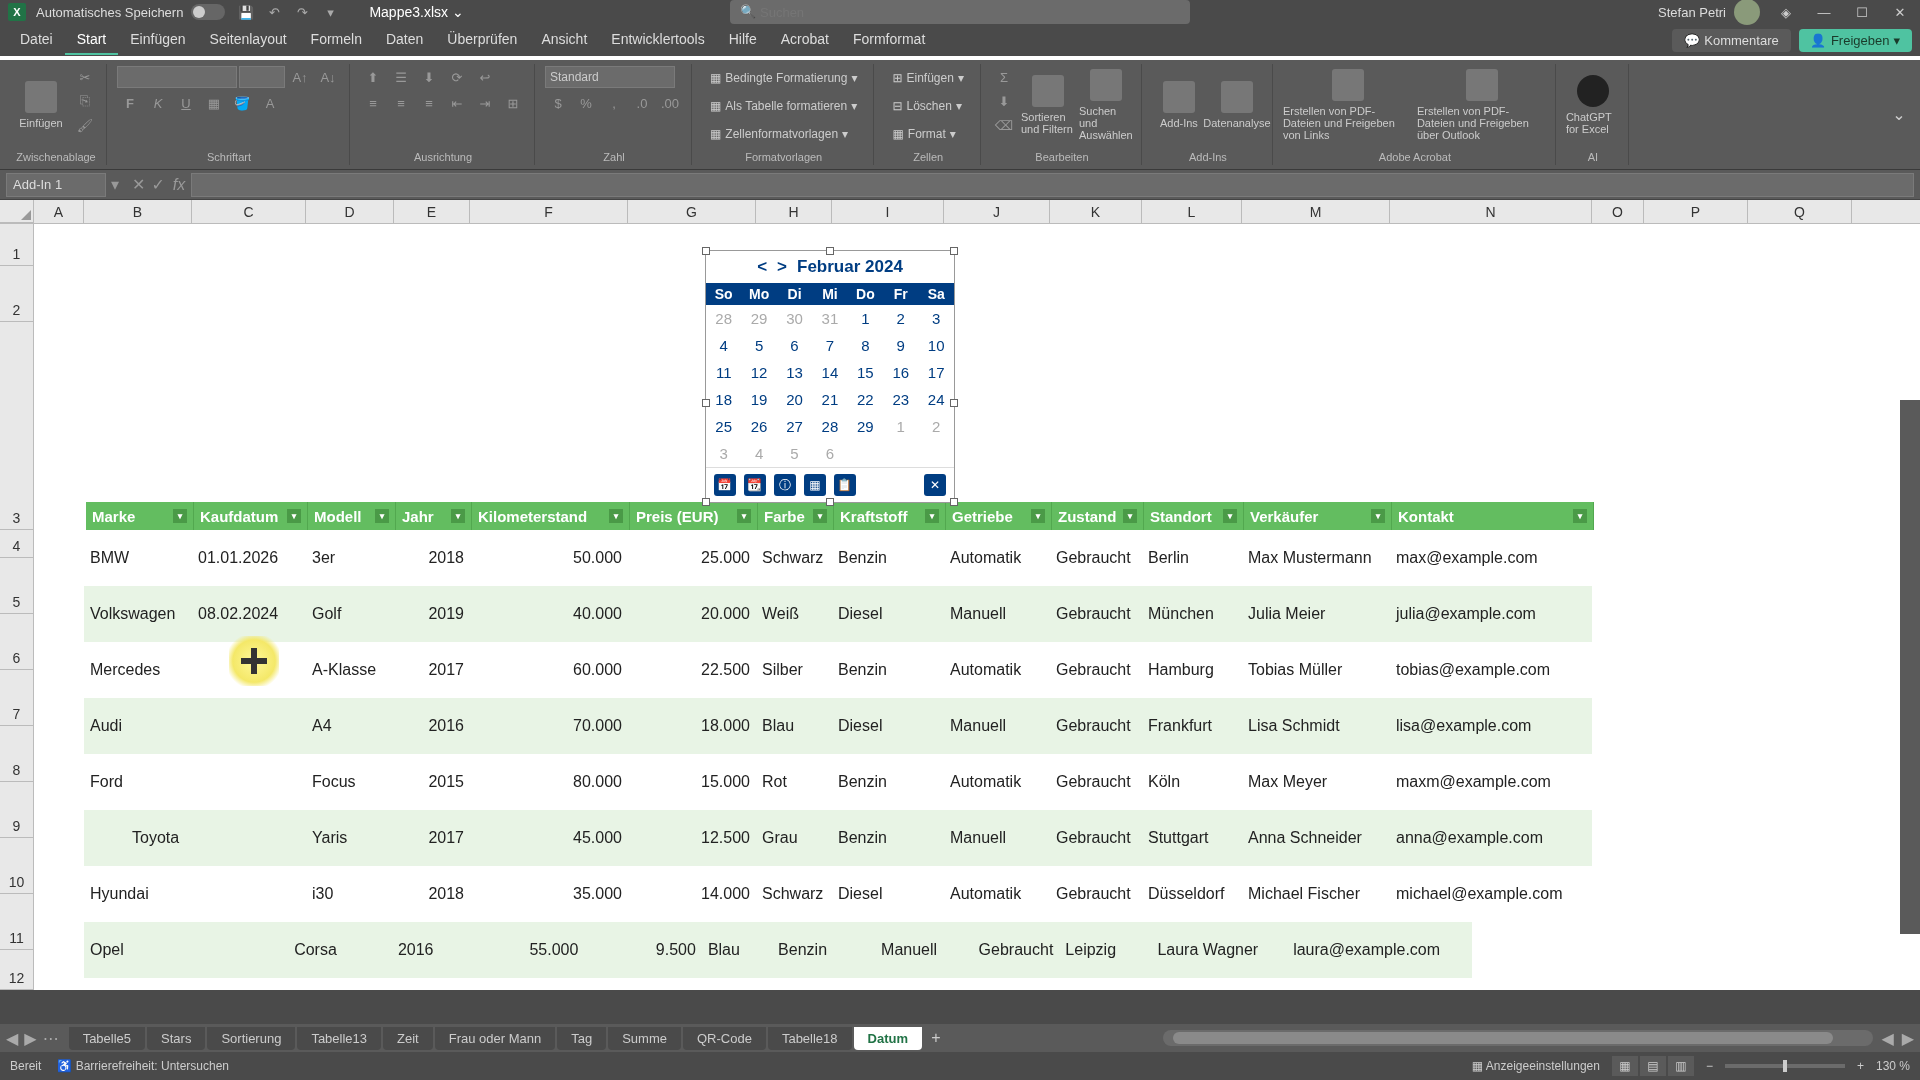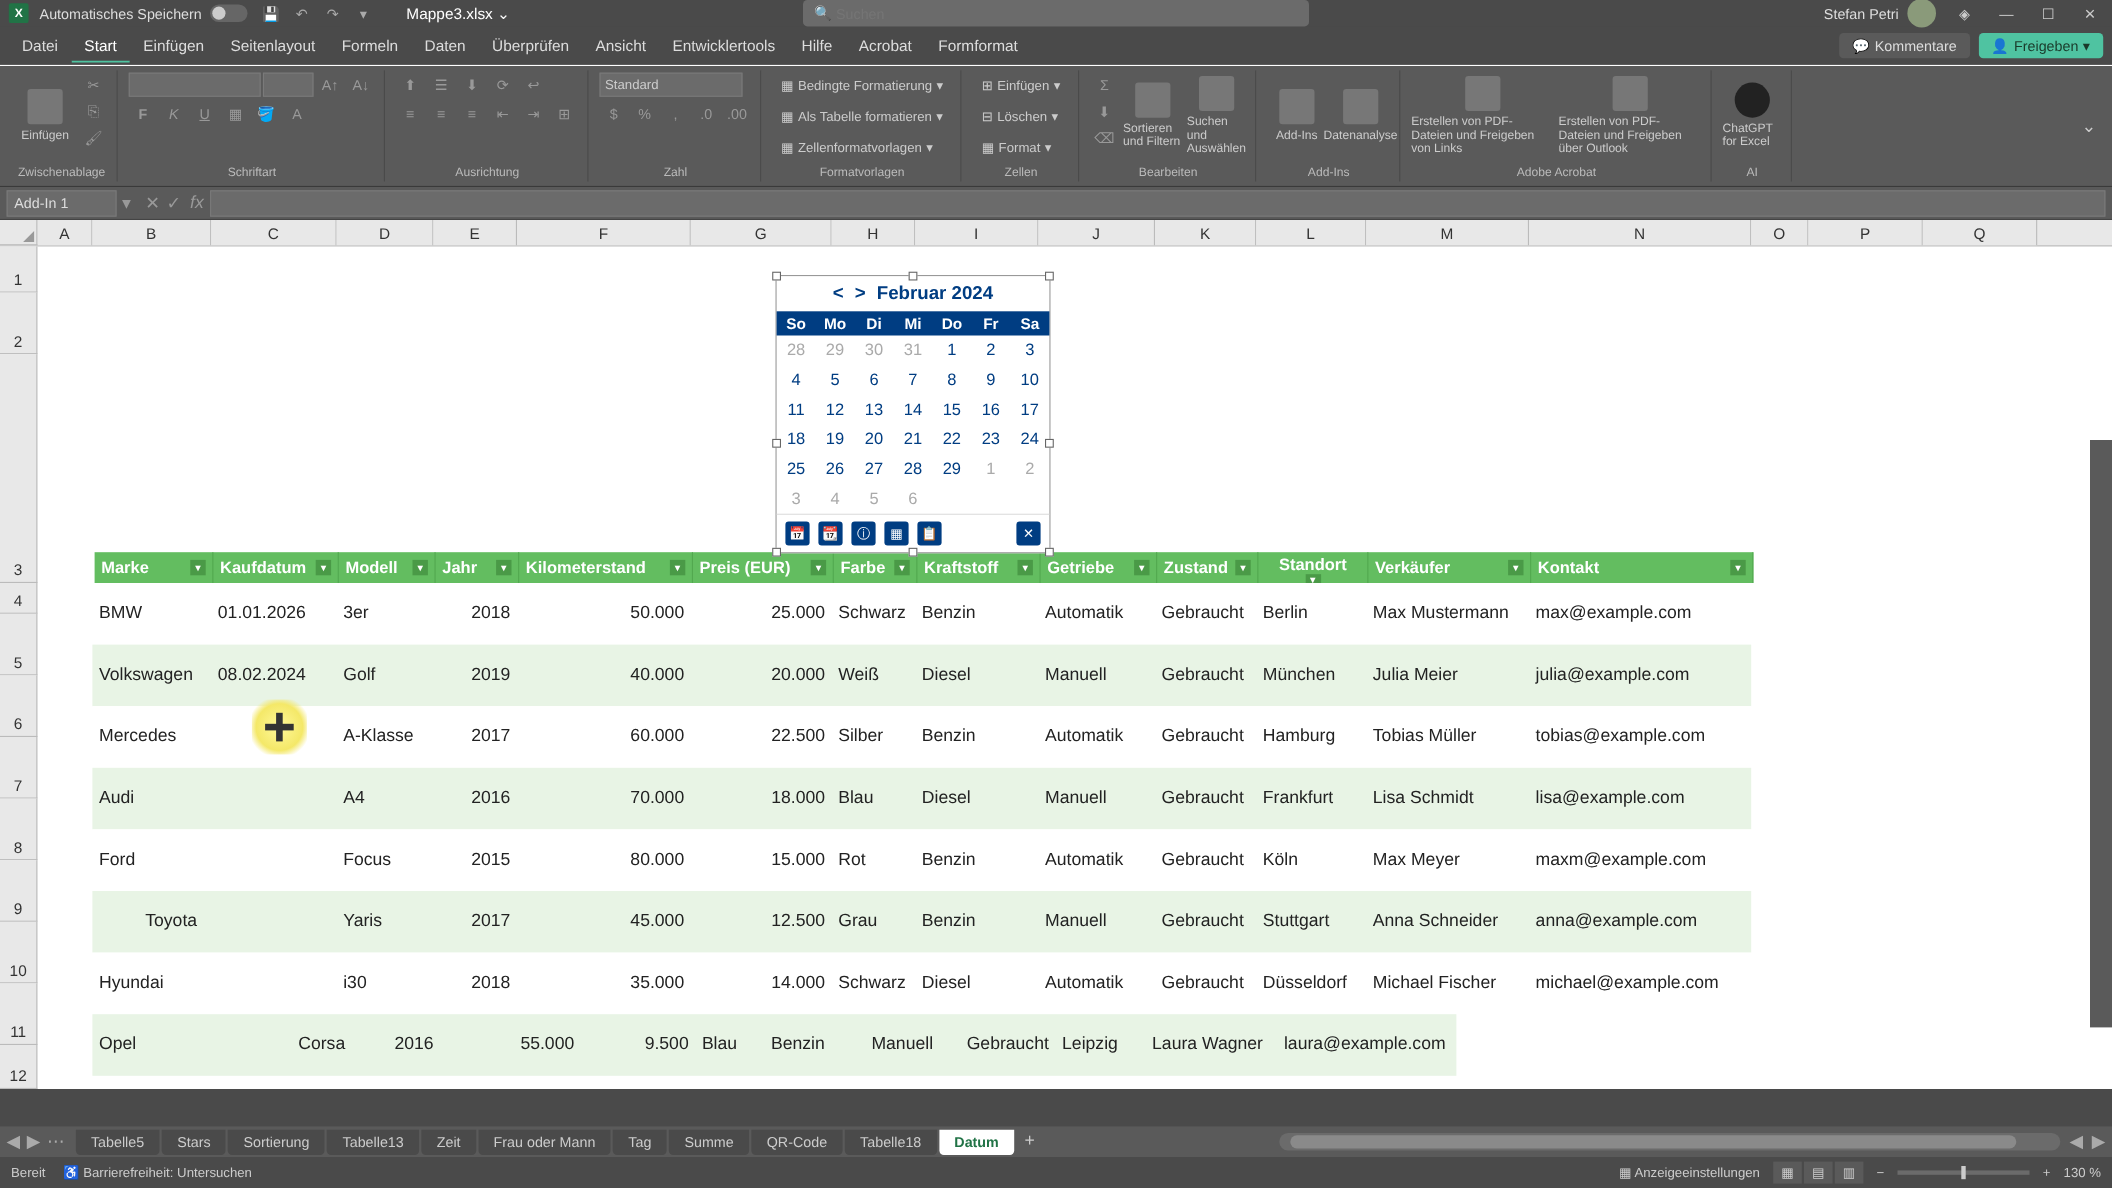--- a/index.html
+++ b/index.html
@@ -13,21 +13,21 @@
 .titlebar .qat-btn{width:18px;height:18px;color:#aaa;display:flex;align-items:center;justify-content:center;cursor:pointer}
 .titlebar .filename{margin-left:30px;color:#fff;font-size:14px}
 .titlebar .search{margin-left:auto;margin-right:auto;position:absolute;left:50%;transform:translateX(-50%)}
 .titlebar .search-box{width:460px;height:24px;background:#6b6b6b;border:none;border-radius:4px;padding:0 30px;color:#fff;font-size:13px}
 .titlebar .search-icon{position:absolute;left:10px;top:4px;color:#ccc;font-size:13px}
 .titlebar .right{margin-left:auto;display:flex;align-items:center;gap:14px}
 .titlebar .user{display:flex;align-items:center;gap:8px;font-size:13px}
 .titlebar .avatar{width:26px;height:26px;border-radius:50%;background:#8a9a7a}
 .titlebar .winbtn{width:24px;height:24px;color:#ccc;display:flex;align-items:center;justify-content:center;font-size:13px}
 
-.menubar{height:36px;background:#4a4a4a;display:flex;align-items:center;padding:0 8px;gap:2px;border-bottom:1px solid #ffffff}
+.menubar{height:36px;background:#4a4a4a;display:flex;align-items:center;padding:0 8px;gap:2px;border-bottom:4px solid #ffffff}
 .menubar .tab{padding:6px 12px;color:#ddd;font-size:14px;cursor:pointer;border-radius:4px 4px 0 0}
 .menubar .tab.active{color:#fff;border-bottom:2px solid #4fc3a1}
 .menubar .right-actions{margin-left:auto;display:flex;gap:8px}
 .menubar .pill{padding:4px 12px;background:#5a5a5a;border-radius:4px;color:#ddd;font-size:13px;display:flex;align-items:center;gap:4px}
 .menubar .pill.green{background:#4fc3a1;color:#1a3a2a}
 
 .ribbon{height:110px;background:#5a5a5a;display:flex;padding:4px 6px;gap:2px;border-bottom:1px solid #3a3a3a}
 .ribbon-group{display:flex;flex-direction:column;justify-content:space-between;padding:2px 8px;border-right:1px solid #4a4a4a}
 .ribbon-group-content{display:flex;gap:4px;align-items:flex-start;flex:1}
 .ribbon-group-label{font-size:11px;color:#bbb;text-align:center;padding-top:2px}
@@ -381,21 +381,21 @@
           <span class="th-filter">▾</span>
         </div>
         <div class="th-cell" style="width: 106px;">
           <span>Getriebe</span>
           <span class="th-filter">▾</span>
         </div>
         <div class="th-cell" style="width: 92px;">
           <span>Zustand</span>
           <span class="th-filter">▾</span>
         </div>
-        <div class="th-cell" style="width: 100px; flex-direction: column;">
+        <div class="th-cell" style="width: 100px;">
           <span>Standort</span>
           <span class="th-filter">▾</span>
         </div>
         <div class="th-cell" style="width: 148px;">
           <span>Verkäufer</span>
           <span class="th-filter">▾</span>
         </div>
         <div class="th-cell" style="width: 202px;">
           <span>Kontakt</span>
           <span class="th-filter">▾</span>
@@ -500,21 +500,21 @@
           <div class="td-cell right" style="width: 158px;">35.000</div>
           <div class="td-cell right" style="width: 128px;">14.000</div>
           <div class="td-cell" style="width: 76px;">Schwarz</div>
           <div class="td-cell" style="width: 112px;">Diesel</div>
           <div class="td-cell" style="width: 106px;">Automatik</div>
           <div class="td-cell" style="width: 92px;">Gebraucht</div>
           <div class="td-cell" style="width: 100px;">Düsseldorf</div>
           <div class="td-cell" style="width: 148px;">Michael Fischer</div>
           <div class="td-cell" style="width: 202px;">michael@example.com</div>
         </div>
-        <div class="data-row odd" style="left: 50px; top: 698px; width: 1240px;">
+        <div class="data-row odd" style="left: 50px; top: 698px; width: 1388px;">
           <div class="td-cell" style="width: 108px;">Opel</div>
           <div class="td-cell" style="width: 114px;"></div>
           <div class="td-cell" style="width: 88px;">Corsa</div>
           <div class="td-cell right" style="width: 76px;">2016</div>
           <div class="td-cell right" style="width: 158px;">55.000</div>
           <div class="td-cell right" style="width: 128px;">9.500</div>
           <div class="td-cell" style="width: 76px;">Blau</div>
           <div class="td-cell" style="width: 112px;">Benzin</div>
           <div class="td-cell" style="width: 106px;">Manuell</div>
           <div class="td-cell" style="width: 92px;">Gebraucht</div>

